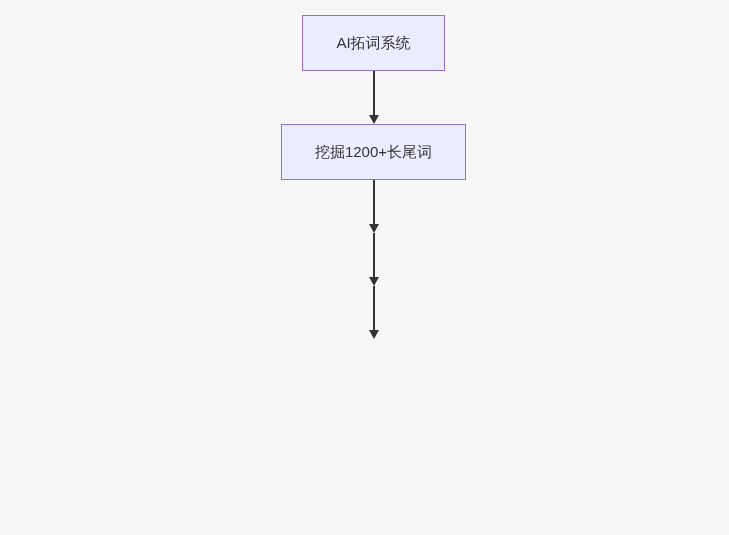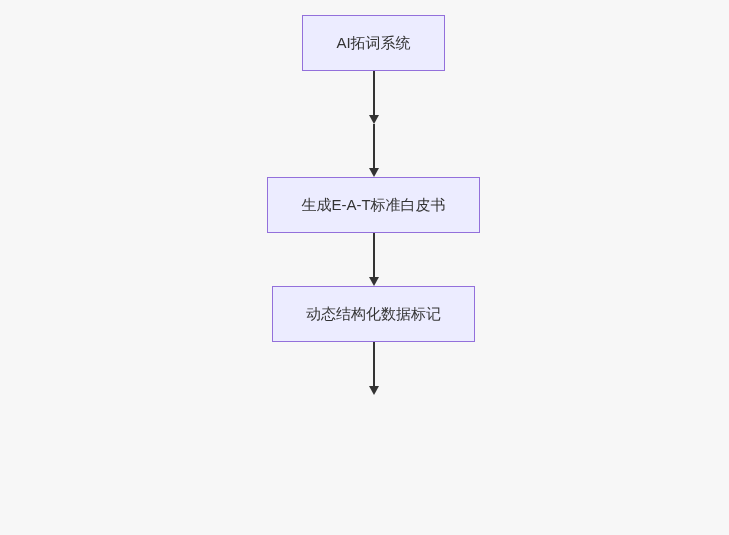--- a/index.html
+++ b/index.html
@@ -66,38 +66,35 @@
 
     <div class="node">
       <span>AI拓词系统</span>
     </div>
 
     <div class="connector">
       <div class="line"></div>
       <div class="head"></div>
     </div>
 
-
-    <div class="connector">
-      <div class="line"></div>
-      <div class="head"></div>
-    </div>
-
     <div class="node">
-      <span>生成E-A-T标准白皮书</span>
+      <span>挖掘1200+长尾词</span>
     </div>
 
     <div class="connector">
       <div class="line"></div>
       <div class="head"></div>
     </div>
 
-    <div class="node">
-      <span>动态结构化数据标记</span>
+
+    <div class="connector">
+      <div class="line"></div>
+      <div class="head"></div>
     </div>
+
 
     <div class="connector">
       <div class="line"></div>
       <div class="head"></div>
     </div>
 
 
   </div>
 </div>
 

